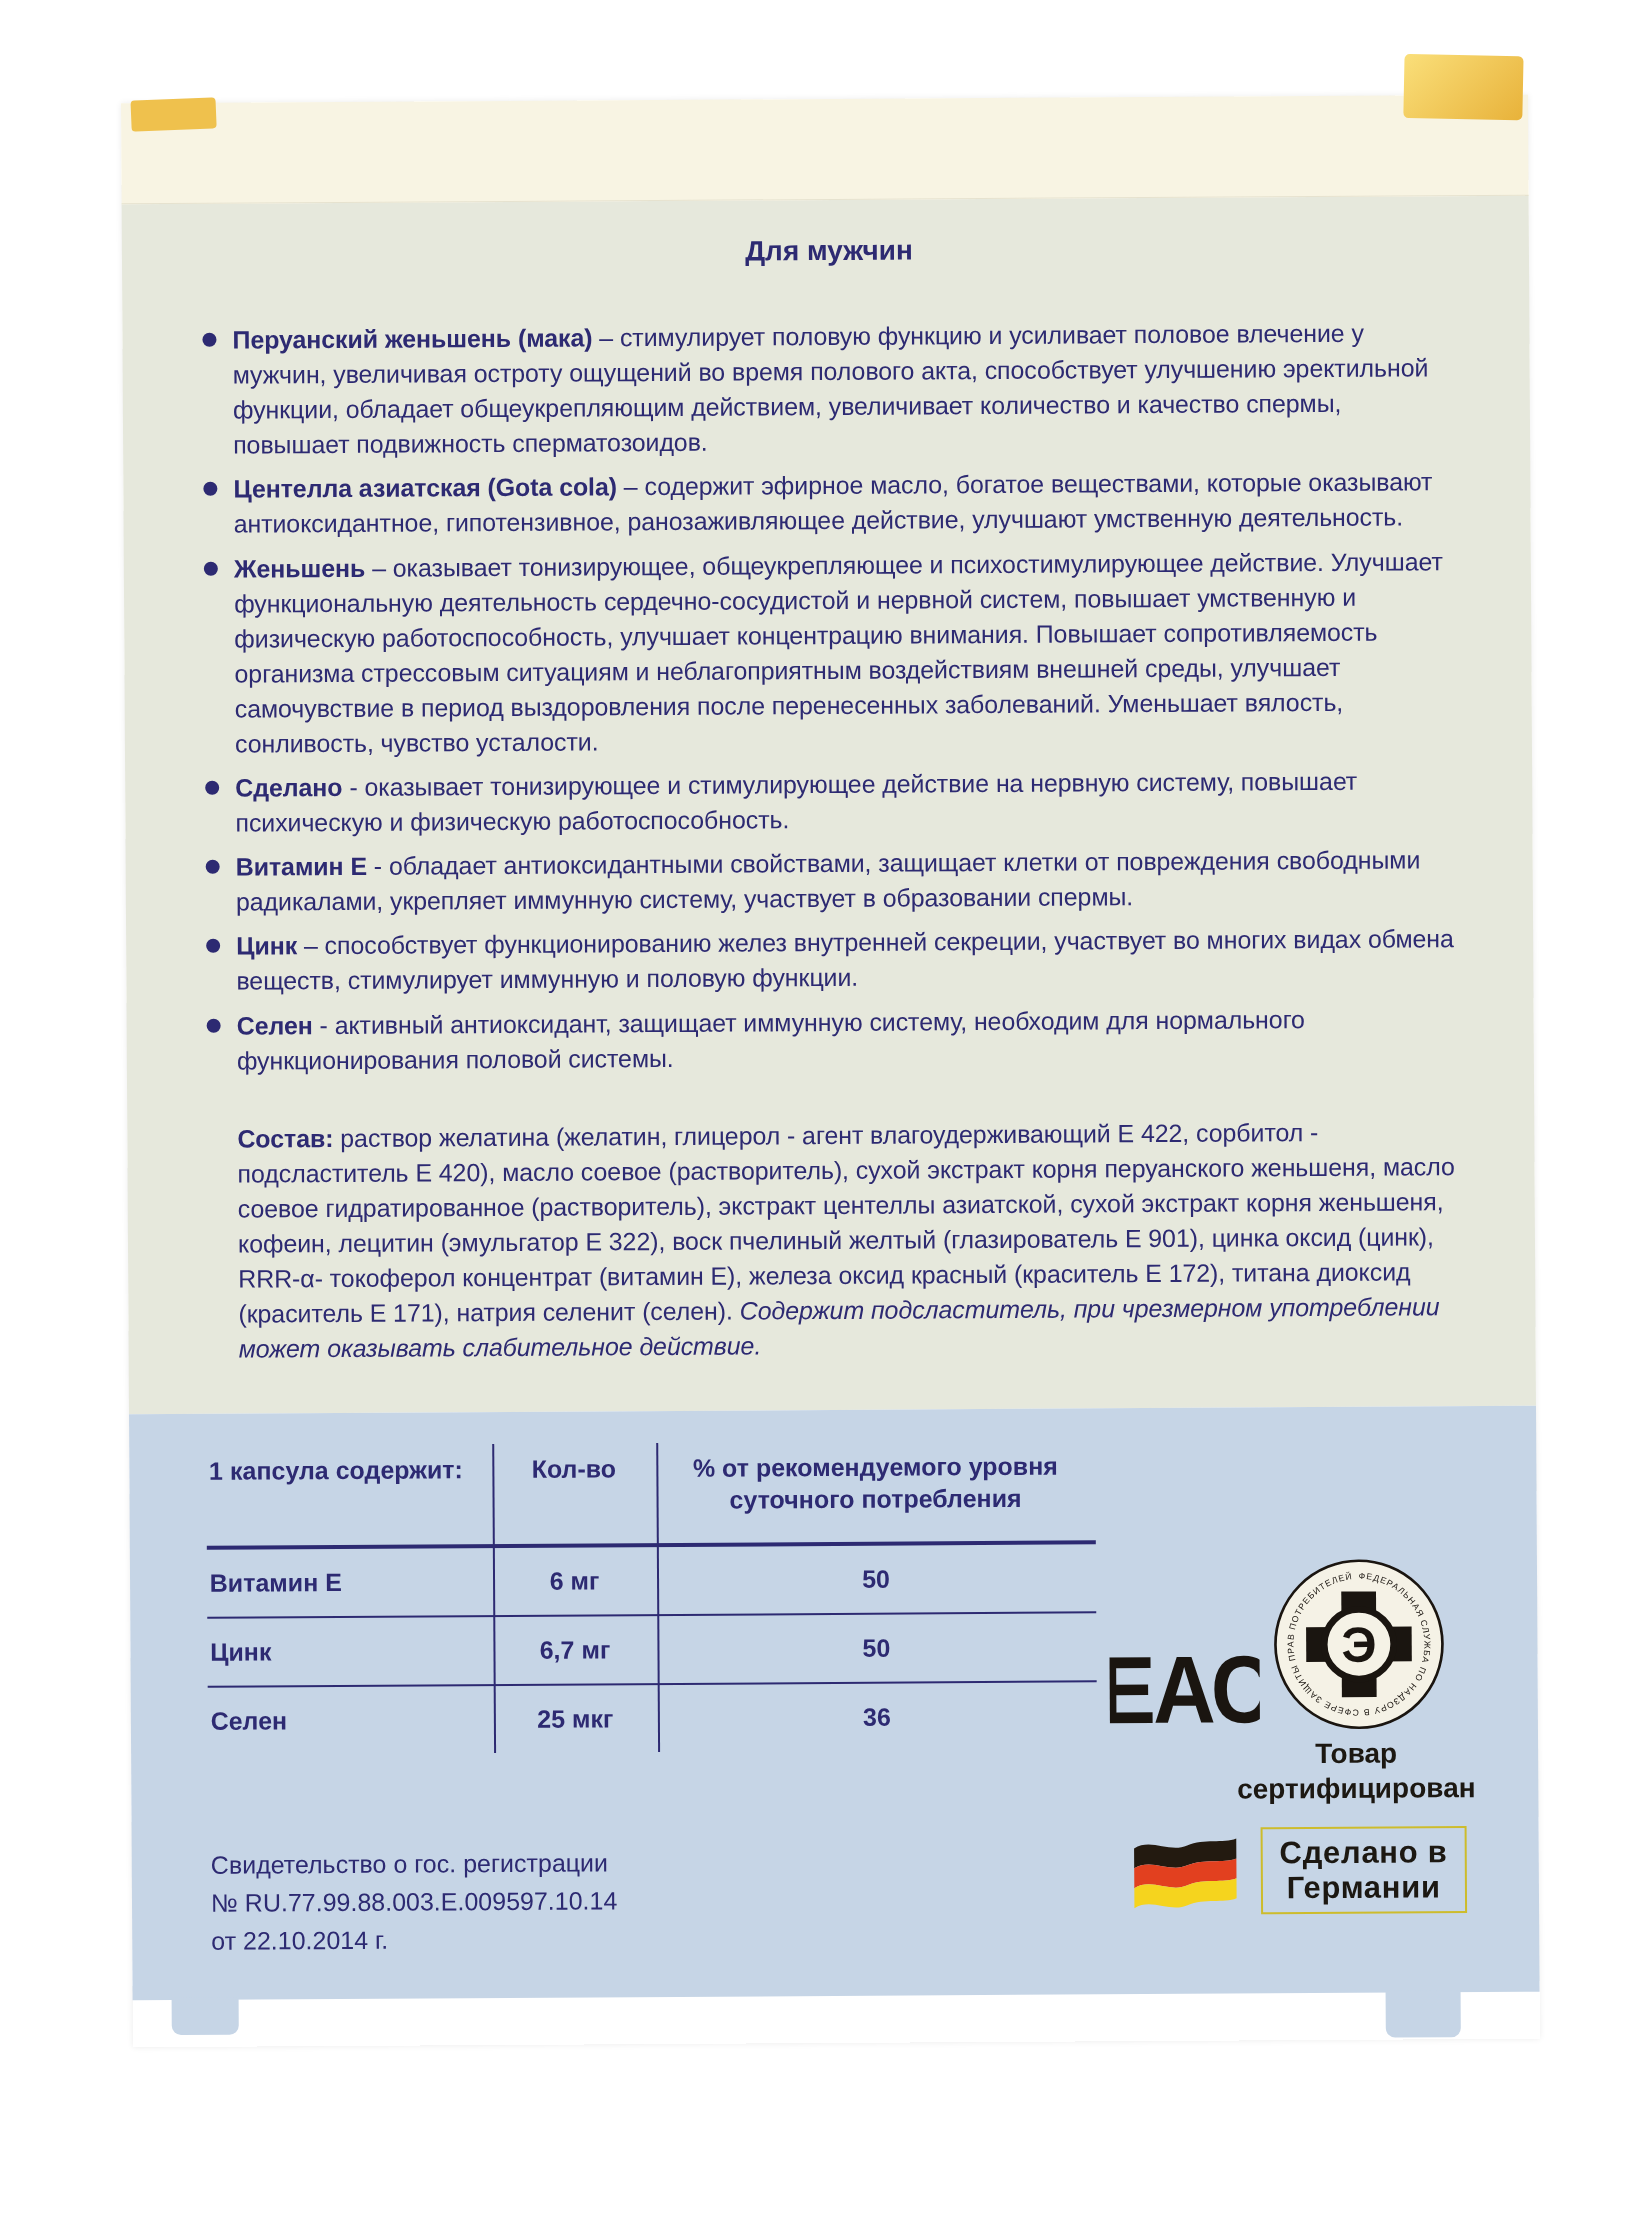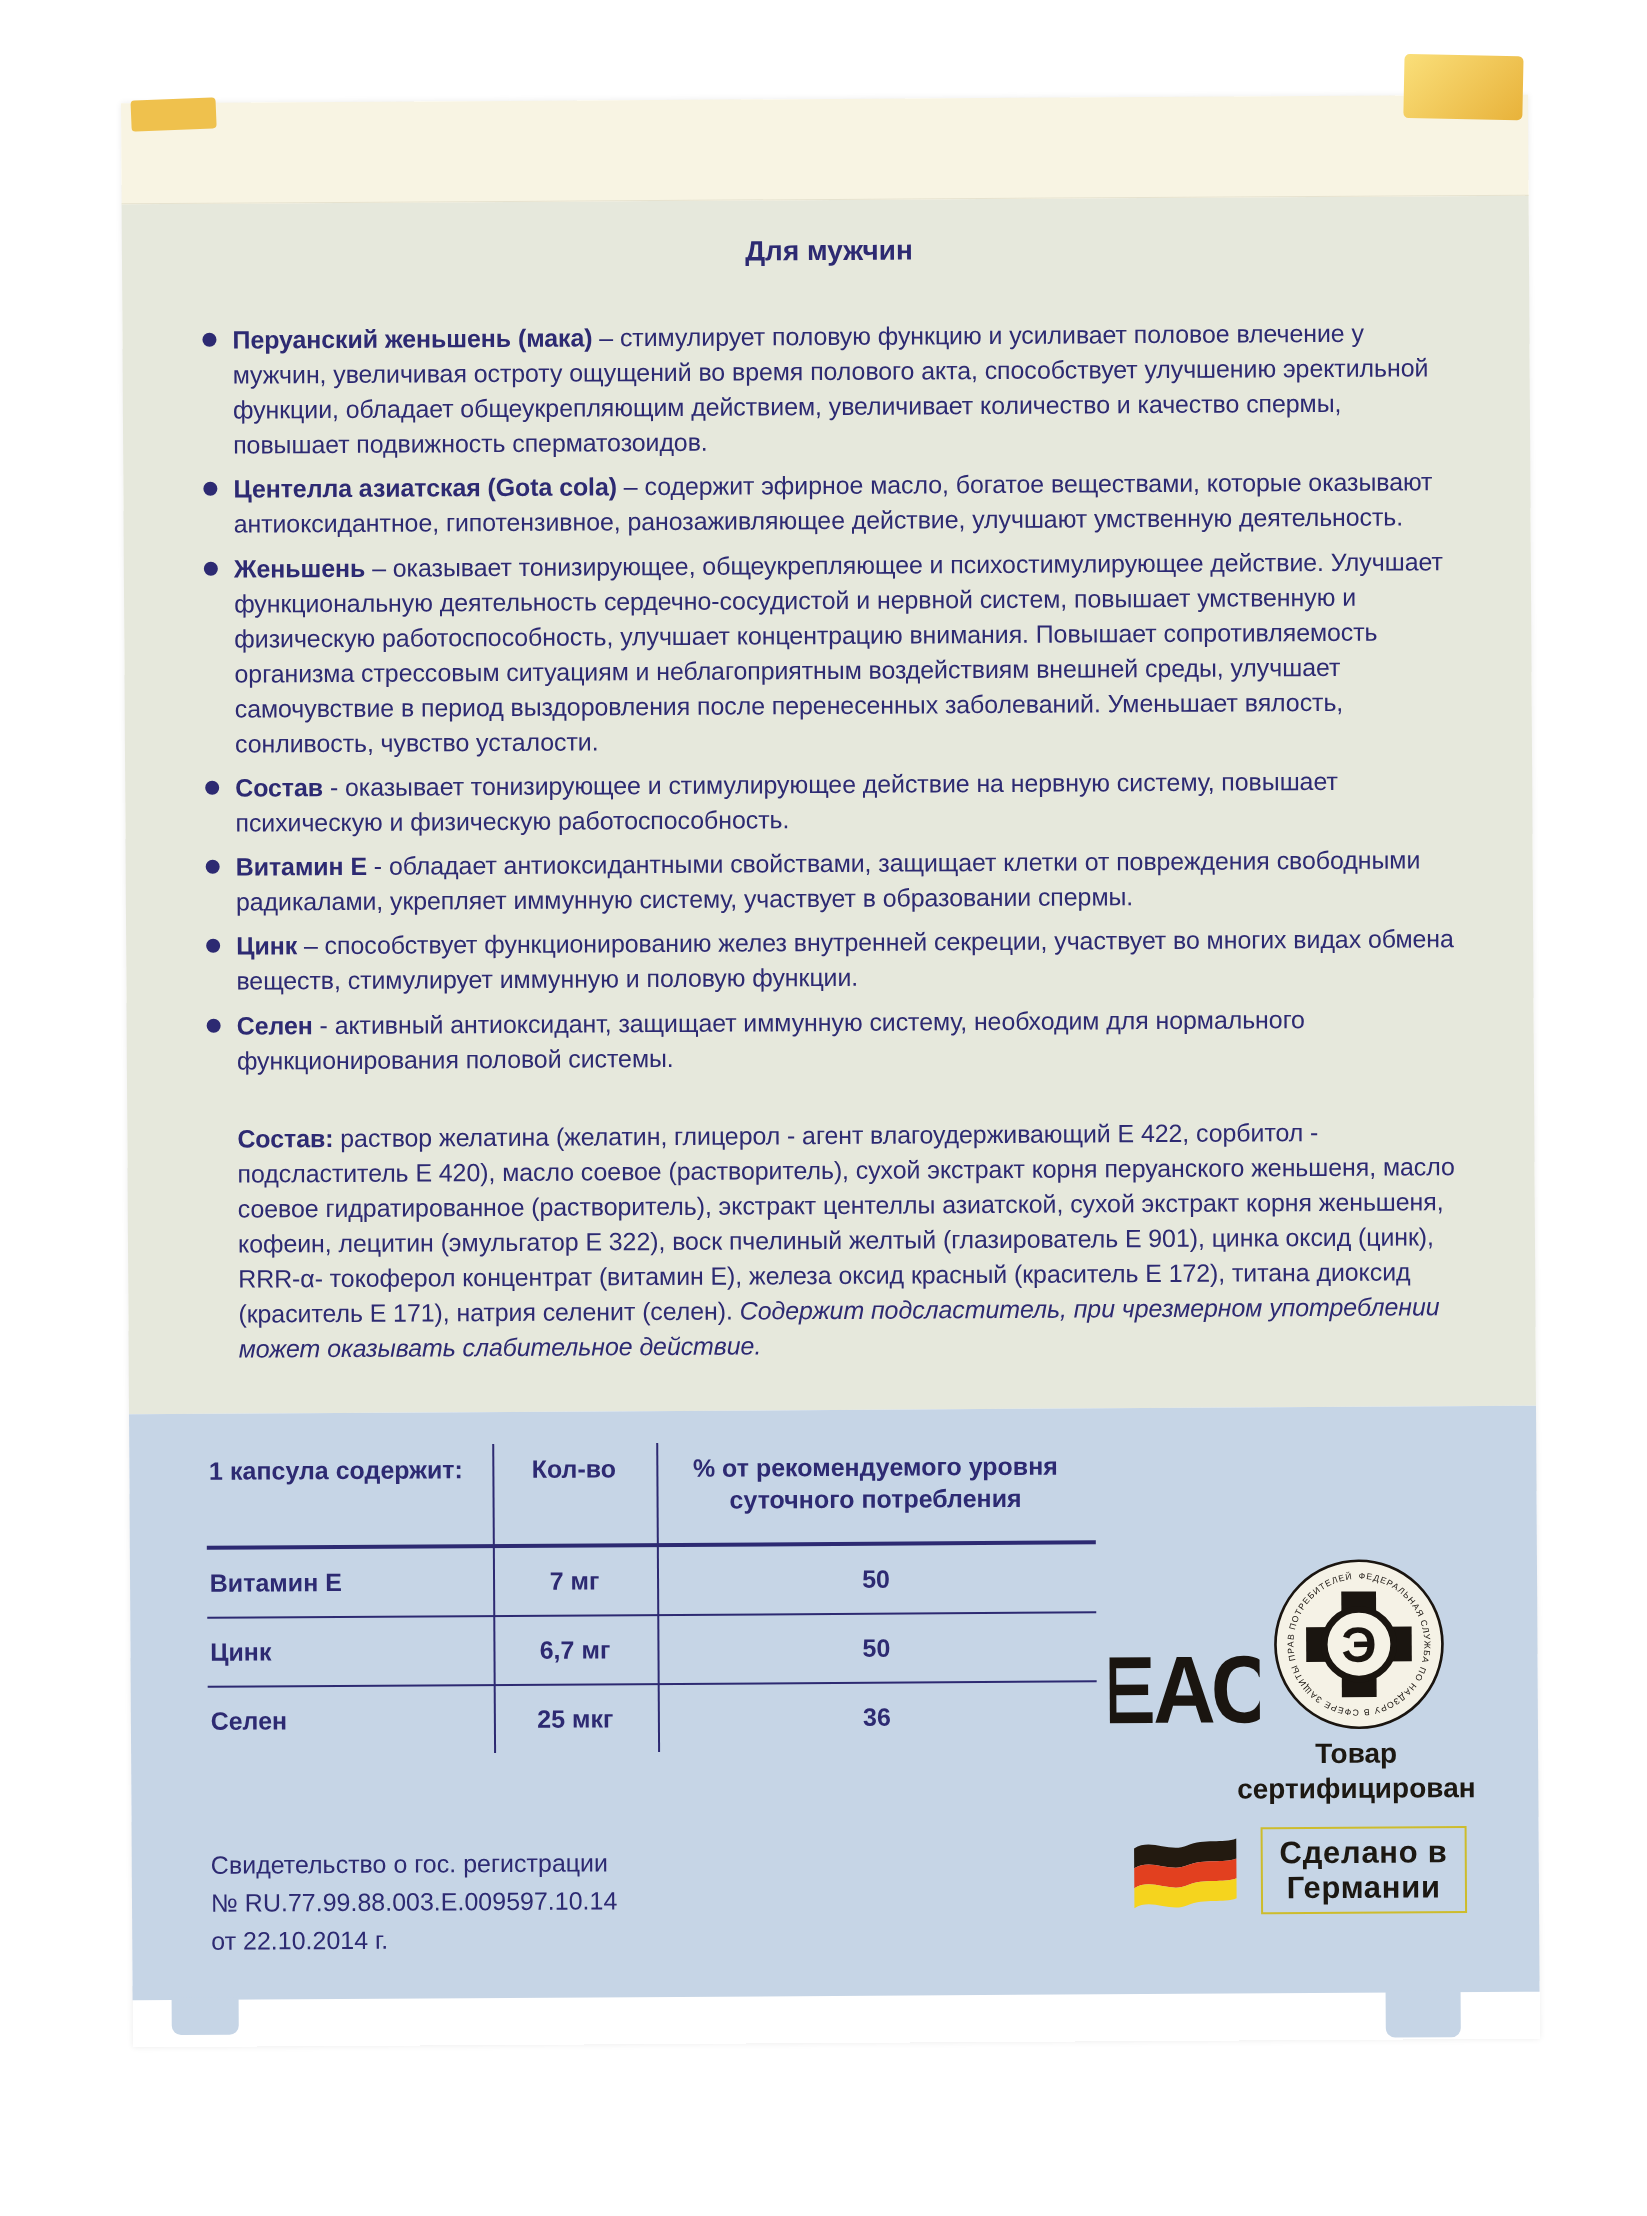--- a/index.html
+++ b/index.html
@@ -76,21 +76,21 @@
       <div class="bullet">
         <span class="dot"></span>
         <p class="btext"><b>Центелла азиатская (Gota cola)</b> <span>– содержит эфирное масло, богатое веществами, которые оказывают антиоксидантное, гипотензивное, ранозаживляющее действие, улучшают умственную деятельность.</span></p>
       </div>
       <div class="bullet">
         <span class="dot"></span>
         <p class="btext"><b>Женьшень</b> <span>– оказывает тонизирующее, общеукрепляющее и психостимулирующее действие. Улучшает функциональную деятельность сердечно-сосудистой и нервной систем, повышает умственную и физическую работоспособность, улучшает концентрацию внимания. Повышает сопротивляемость организма стрессовым ситуациям и неблагоприятным воздействиям внешней среды, улучшает самочувствие в период выздоровления после перенесенных заболеваний.  Уменьшает вялость, сонливость, чувство усталости.</span></p>
       </div>
       <div class="bullet">
         <span class="dot"></span>
-        <p class="btext"><b>Состав</b> <span>- оказывает тонизирующее и стимулирующее действие на нервную систему, повышает психическую и физическую работоспособность.</span></p>
+        <p class="btext"><b>Сделано</b> <span>- оказывает тонизирующее и стимулирующее действие на нервную систему, повышает психическую и физическую работоспособность.</span></p>
       </div>
       <div class="bullet">
         <span class="dot"></span>
         <p class="btext"><b>Витамин Е</b> <span>- обладает антиоксидантными свойствами, защищает клетки от повреждения свободными радикалами, укрепляет иммунную систему, участвует в образовании спермы.</span></p>
       </div>
       <div class="bullet">
         <span class="dot"></span>
         <p class="btext"><b>Цинк</b> <span>– способствует функционированию желез внутренней секреции, участвует во многих видах обмена веществ, стимулирует иммунную и половую функции.</span></p>
       </div>
       <div class="bullet">
@@ -104,21 +104,21 @@
     <div class="blue-panel">
 
       <div class="nutr-table">
         <div class="trow thead">
           <div class="c1 tcell">1 капсула содержит:</div>
           <div class="c2 tcell">Кол-во</div>
           <div class="c3 tcell">% от рекомендуемого уровня суточного потребления</div>
         </div>
         <div class="trow tr-data">
           <div class="c1 tcell">Витамин Е</div>
-          <div class="c2 tcell">7 мг</div>
+          <div class="c2 tcell">6 мг</div>
           <div class="c3 tcell">50</div>
         </div>
         <div class="trow tr-data">
           <div class="c1 tcell">Цинк</div>
           <div class="c2 tcell">6,7 мг</div>
           <div class="c3 tcell">50</div>
         </div>
         <div class="trow tr-data tr-last">
           <div class="c1 tcell">Селен</div>
           <div class="c2 tcell">25 мкг</div>

